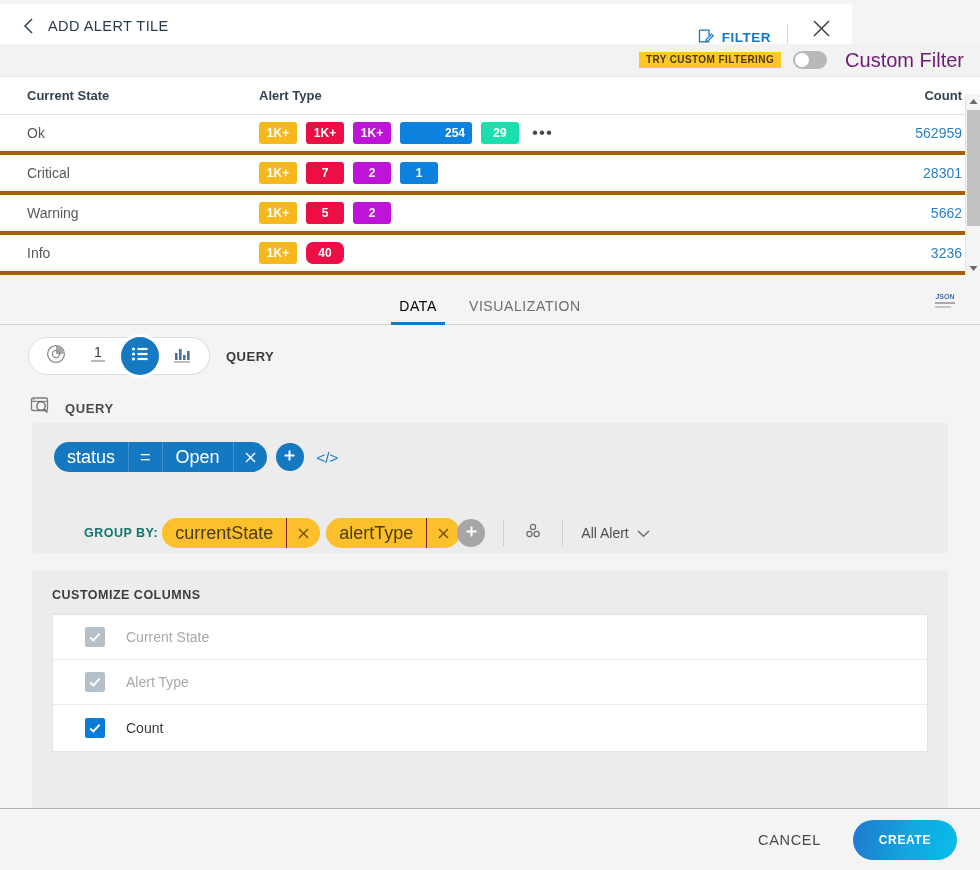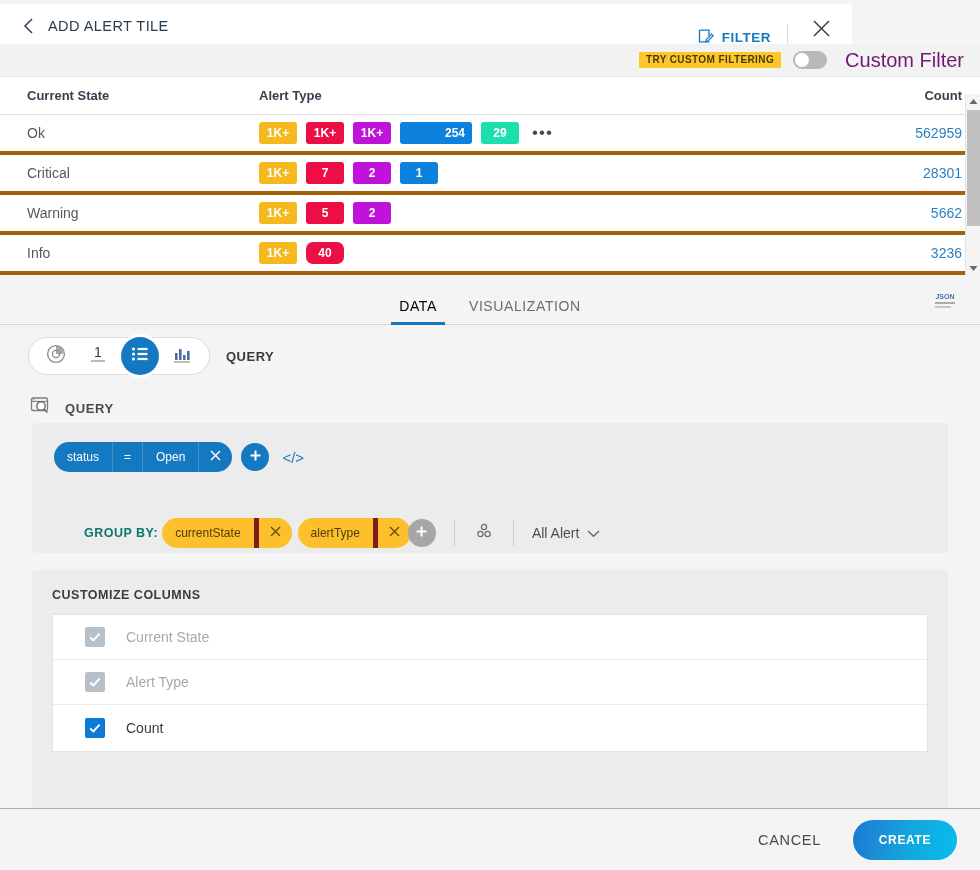--- a/index.html
+++ b/index.html
@@ -155,34 +155,34 @@
     position: absolute; top: 97px; left: 32px; width: 916px; height: 130px;
     background: #ececec; border-radius: 4px;
   }
   .qrow1 { position: absolute; top: 19px; left: 22px; display: flex; align-items: center; }
   .chip {
     display: flex; align-items: center; height: 30px; border-radius: 15px;
     overflow: hidden; background: #1579c1;
   }
   .chip .seg {
     height: 34px; display: flex; align-items: center; padding: 0 13px;
-    color: #ffffff; font-size: 12px; border-right: 1px solid #3f92cd; cursor: pointer;
+    color: #ffffff; font-size: 18px; border-right: 1px solid #3f92cd; cursor: pointer;
   }
   .chip .seg.op { padding: 0 11px; }
   .chip .seg.rm { padding: 0 11px; border-right: none; }
   .circle-add {
     width: 28px; height: 28px; border-radius: 50%; background: #1579c1;
     display: flex; align-items: center; justify-content: center; margin-left: 9px; cursor: pointer;
   }
   .code-btn { margin-left: 13px; color: #1579c1; font-size: 15px; cursor: pointer; }
 
   .qrow2 { position: absolute; top: 95px; left: 52px; display: flex; align-items: center; }
   .gb-label { font-size: 12.5px; font-weight: bold; letter-spacing: .5px; color: #0f766e; margin-right: 4px; }
   .chip.y { background: #fcc02c; }
-  .chip.y .seg { color: #4d3c05; border-right: 5px solid #7f1d1d; }
+  .chip.y .seg { color: #4d3c05; border-right: 1px solid #7f1d1d; }
   .chip.y .seg.rm { border-right: none; }
   .circle-add.grey { background: #a6a6a6; margin-left: -3px; }
   .minidiv { width: 1px; height: 26px; background: #cfcfcf; margin: 0 18px; }
   .people-icon { cursor: pointer; display: flex; align-items: center; }
   .allalerts { display: flex; align-items: center; gap: 8px; font-size: 14px; color: #4e4e4e; cursor: pointer; }
 
   .custombox {
     position: absolute; top: 244px; left: 32px; width: 916px; height: 518px;
     background: #ececec; border-radius: 4px;
   }

